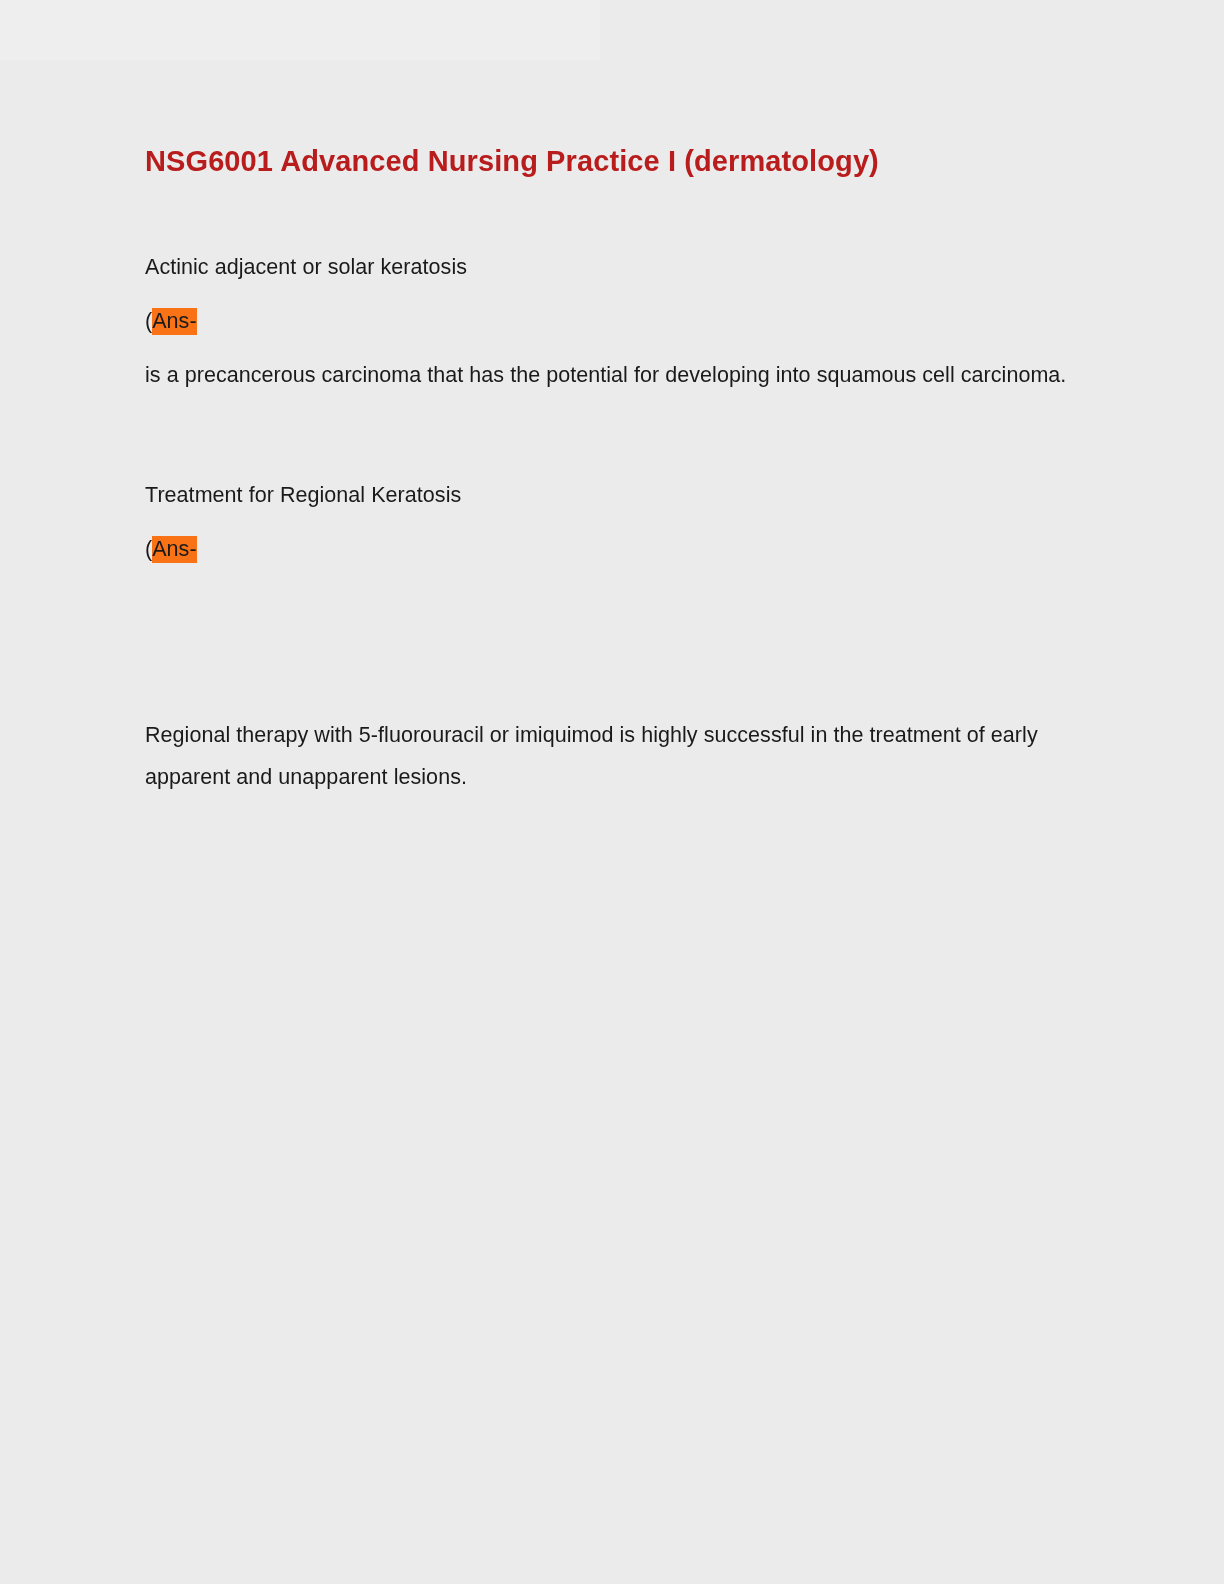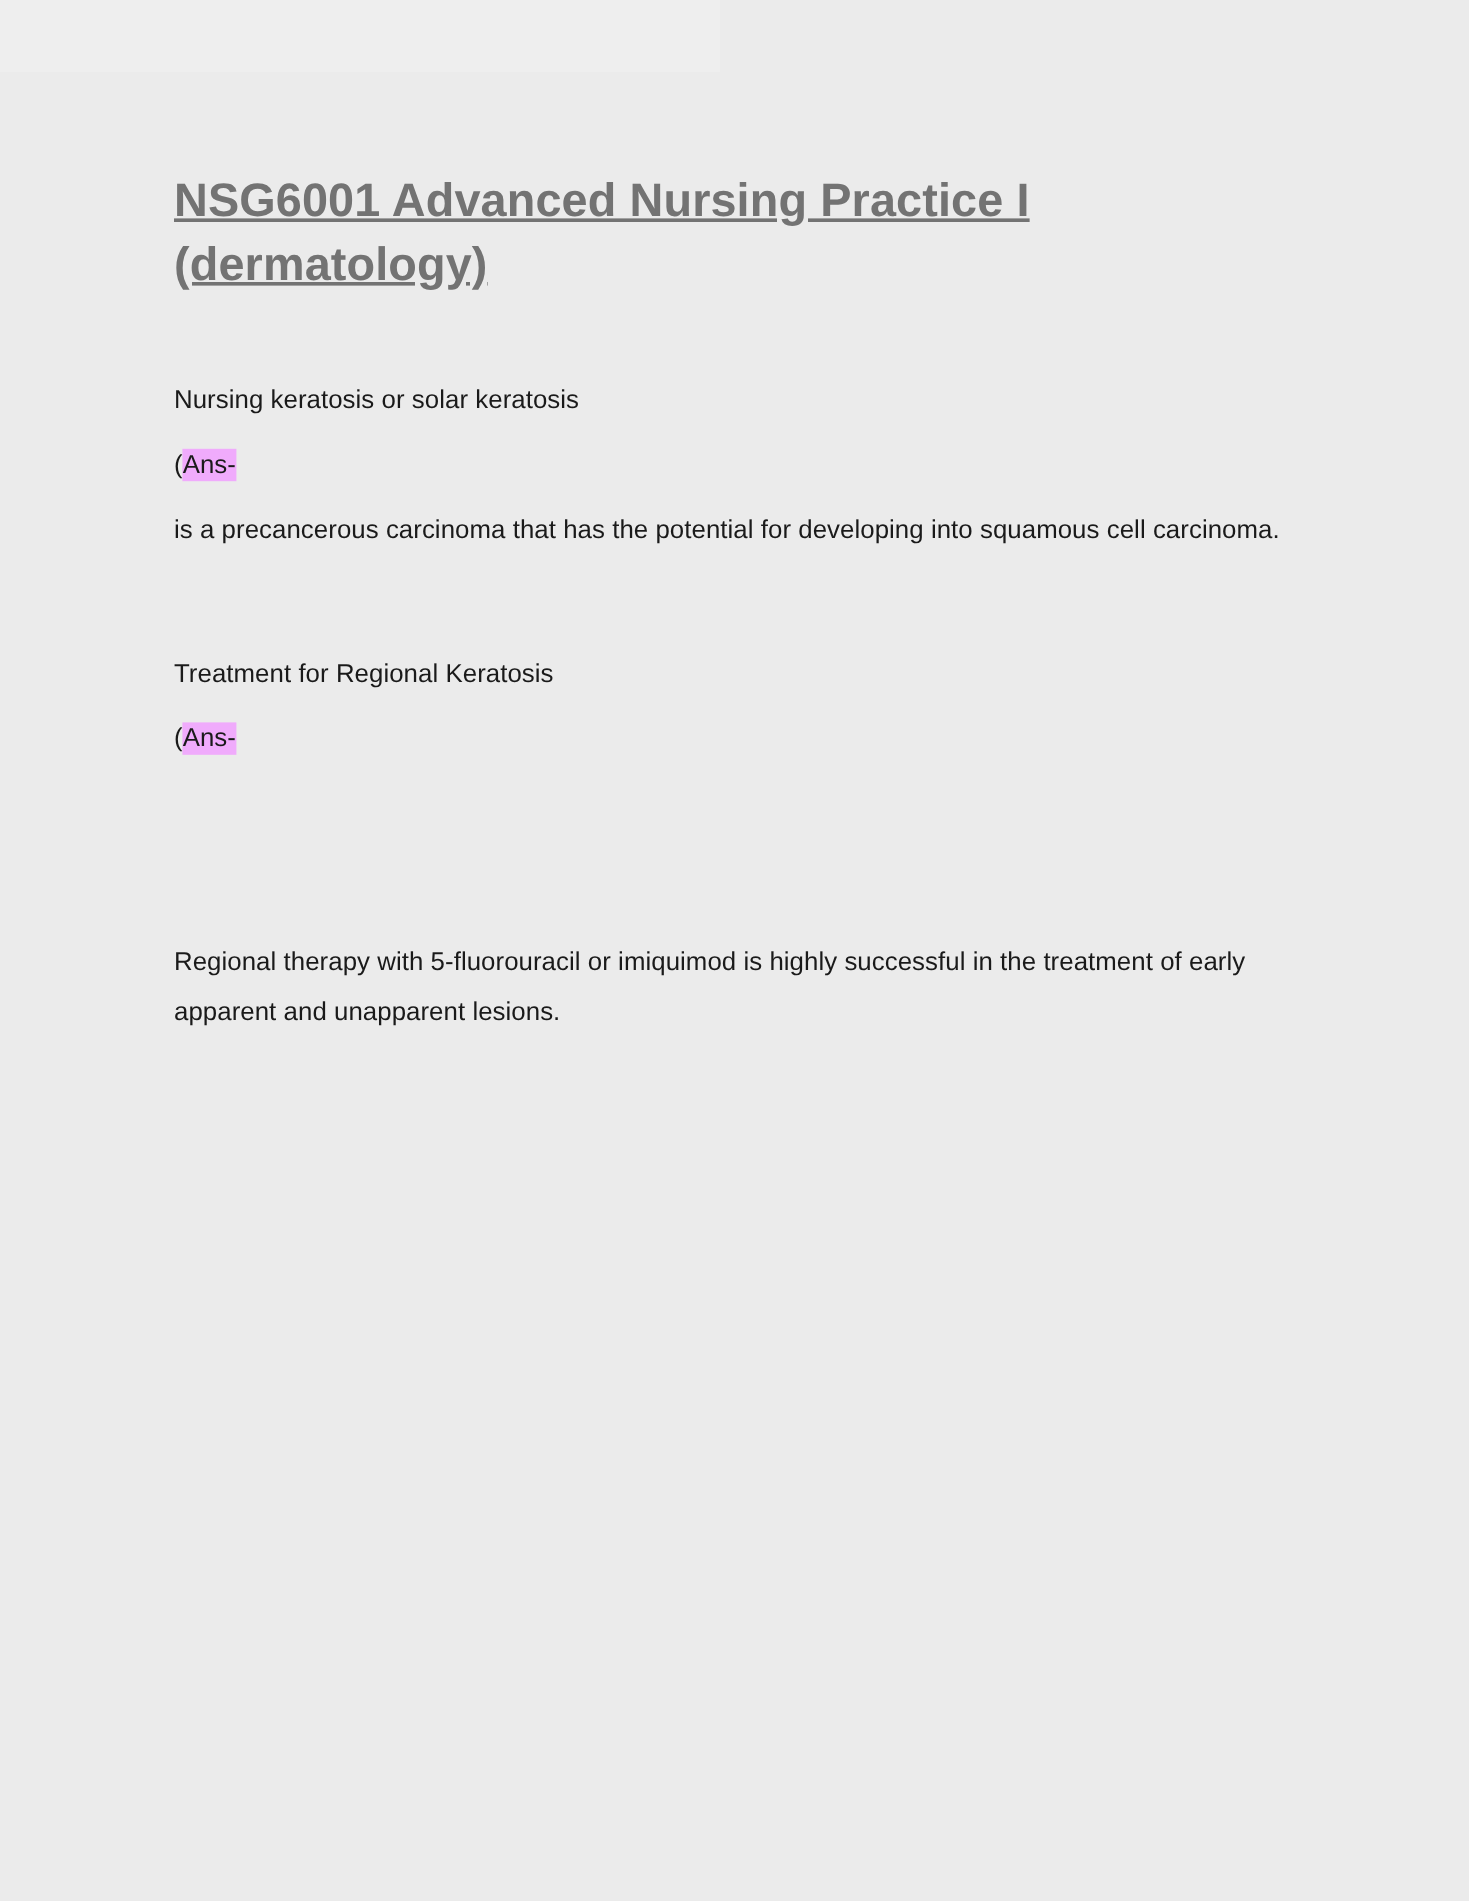--- a/index.html
+++ b/index.html
@@ -30,53 +30,52 @@
     background: #eeeeee;
     pointer-events: none;
   }
   .content {
     position: absolute;
     left: 145px;
     top: 142px;
     width: 930px;
   }
   .doc-title {
-    color: #737373;
-    font-size: 39px;
+    color: #b91c1c;
+    font-size: 29px;
     font-weight: bold;
-    text-decoration: underline;
     line-height: 1.35;
     letter-spacing: 0.1px;
     margin: 0 0 0 0;
   }
   .block {
     color: #1a1a1a;
     font-size: 21.5px;
     line-height: 1.95;
     margin: 0;
     letter-spacing: 0.05px;
   }
   .gap-xl { height: 66px; }
   .gap-sm { height: 12px; }
   .hl {
-    background: #f0abfc;
+    background: #f97316;
     padding: 1px 0 2px 0;
   }
 </style>
 </head>
 <body>
 
 <div class="page">
   <div class="content">
 
     <h1 class="doc-title">NSG6001 Advanced Nursing Practice I (dermatology)</h1>
 
     <div class="gap-xl"></div>
 
-    <p class="block">Nursing keratosis or solar keratosis</p>
+    <p class="block">Actinic adjacent or solar keratosis</p>
 
     <div class="gap-sm"></div>
 
     <p class="block">
       <span>(</span><span class="hl">Ans-</span>
     </p>
 
     <div class="gap-sm"></div>
 
     <p class="block"> is a precancerous carcinoma that has the potential for developing into squamous cell carcinoma.</p>

